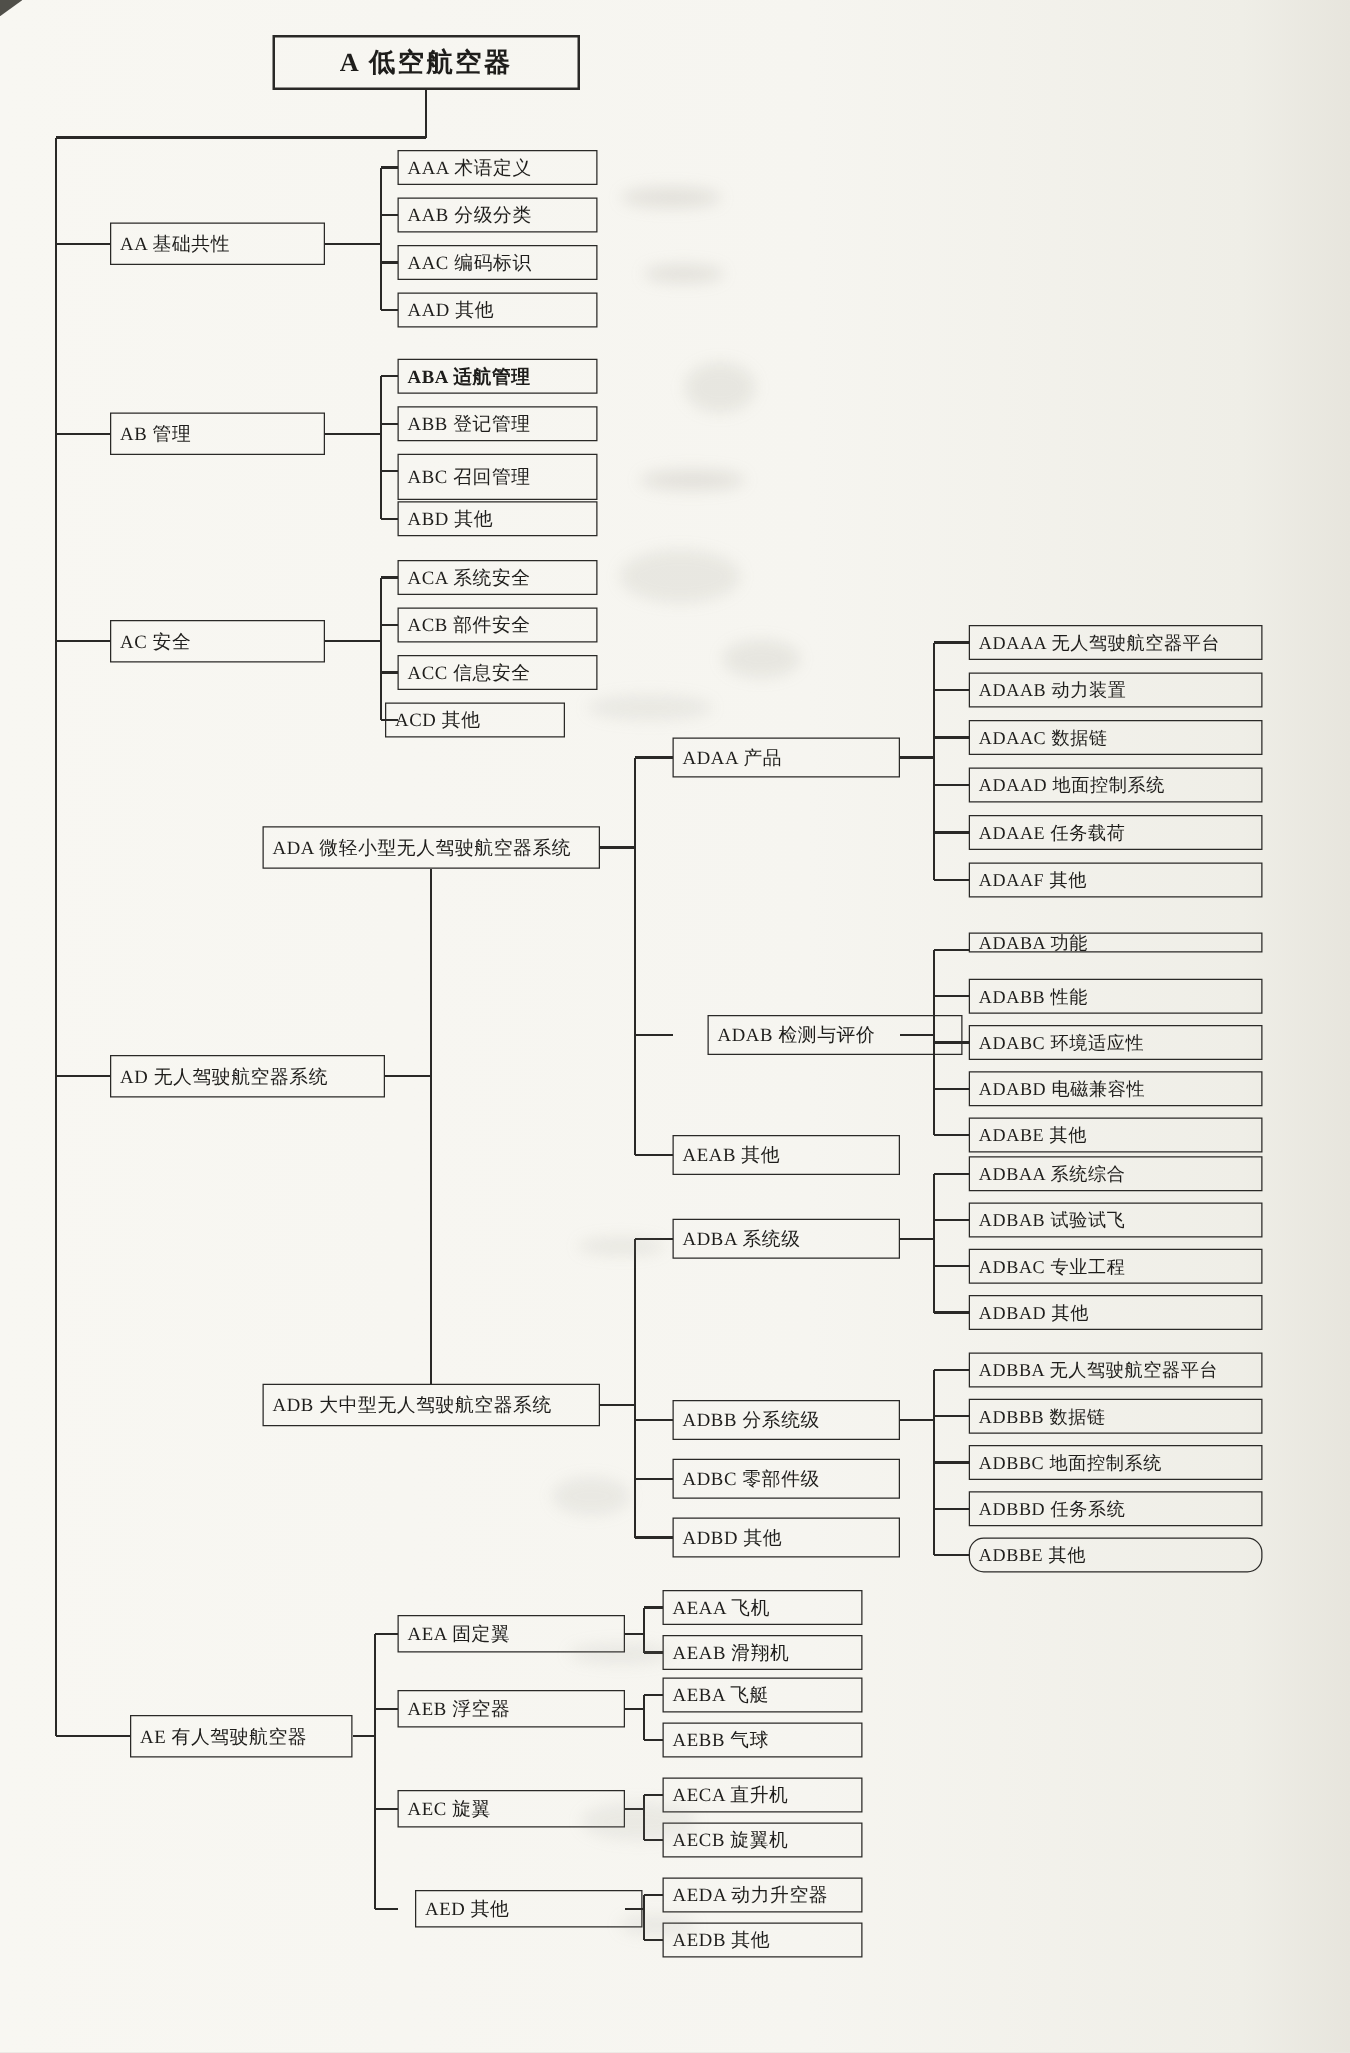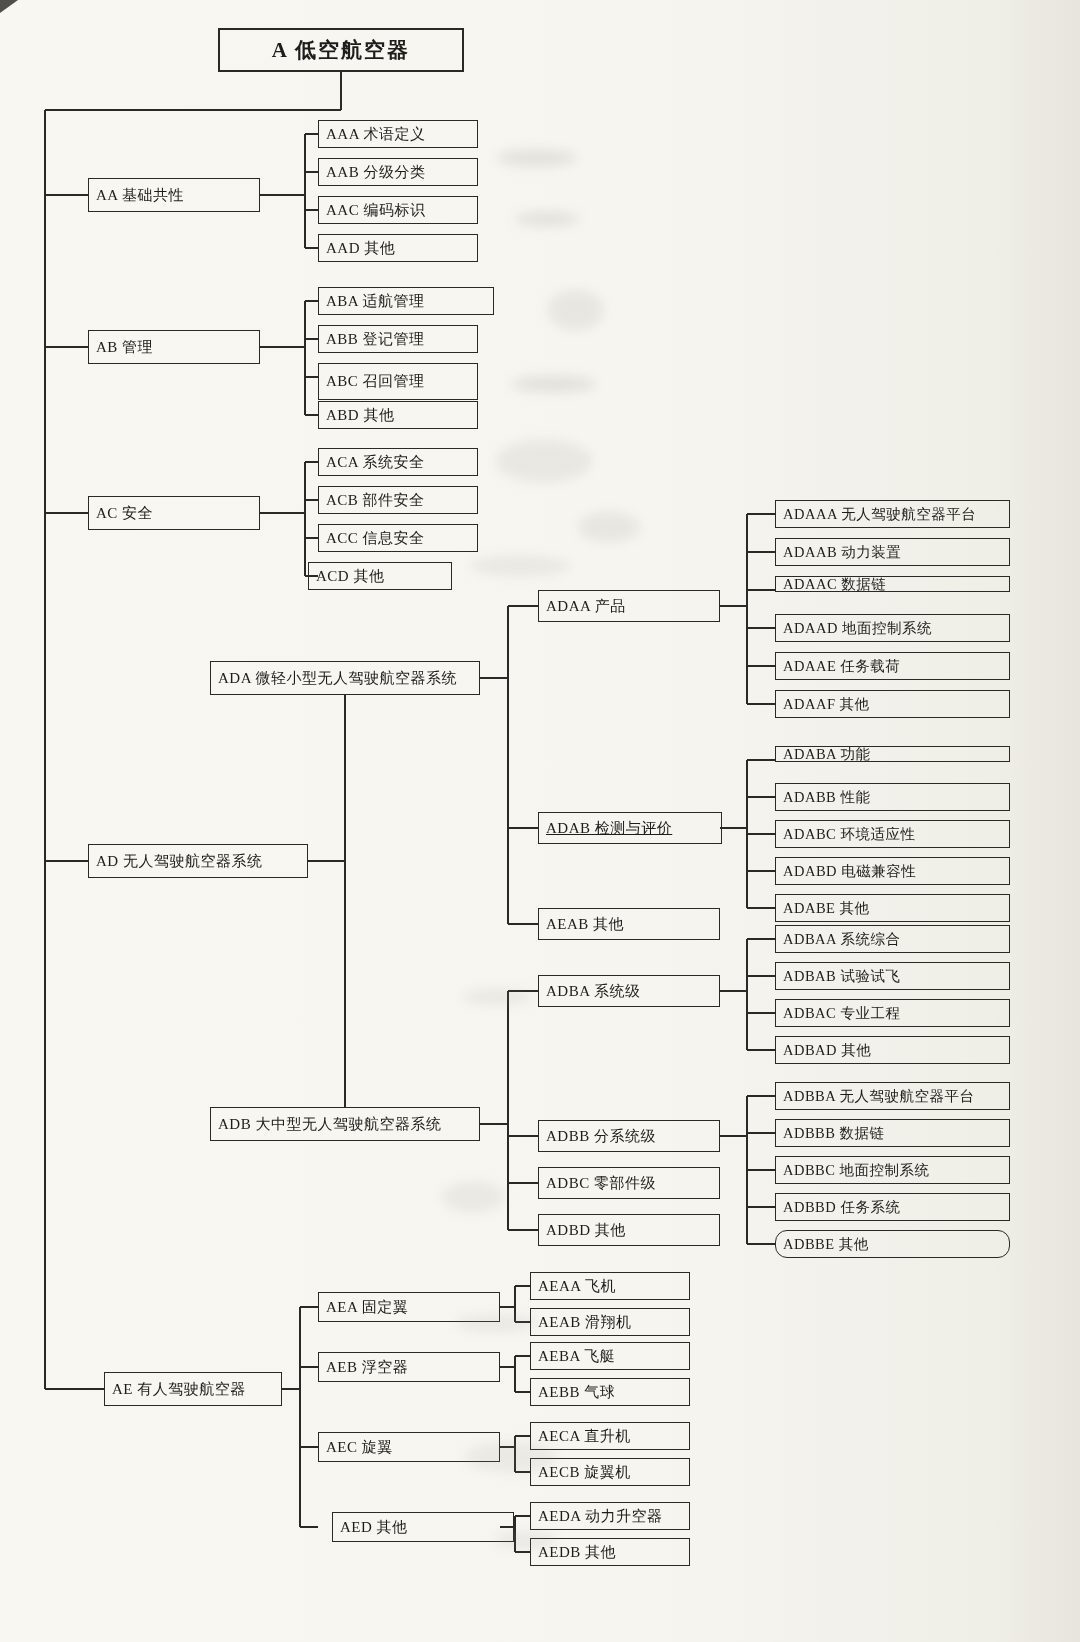--- a/index.html
+++ b/index.html
@@ -156,39 +156,39 @@
       <line x1="515" y1="1552" x2="530" y2="1552"></line>
     </svg>
   <div id="tree-canvas">
       <div class="node root" style="left: 218px; top: 28px; width: 246px; height: 44px;">A 低空航空器</div>
       <div class="node" style="left: 88px; top: 178px; width: 172px; height: 34px;">AA 基础共性</div>
       <div class="node" style="left: 318px; top: 120px; width: 160px; height: 28px;">AAA 术语定义</div>
       <div class="node" style="left: 318px; top: 158px; width: 160px; height: 28px;">AAB 分级分类</div>
       <div class="node" style="left: 318px; top: 196px; width: 160px; height: 28px;">AAC 编码标识</div>
       <div class="node" style="left: 318px; top: 234px; width: 160px; height: 28px;">AAD 其他</div>
       <div class="node" style="left: 88px; top: 330px; width: 172px; height: 34px;">AB 管理</div>
-      <div class="node" style="left: 318px; top: 287px; width: 176px; height: 28px;">ABA 适航管理</div>
+      <div class="node" style="left: 318px; top: 287px; width: 160px; height: 28px; font-weight: bold;">ABA 适航管理</div>
       <div class="node" style="left: 318px; top: 325px; width: 160px; height: 28px;">ABB 登记管理</div>
       <div class="node" style="left: 318px; top: 363px; width: 160px; height: 37px;">ABC 召回管理</div>
       <div class="node" style="left: 318px; top: 401px; width: 160px; height: 28px;">ABD 其他</div>
       <div class="node" style="left: 88px; top: 496px; width: 172px; height: 34px;">AC 安全</div>
       <div class="node" style="left: 318px; top: 448px; width: 160px; height: 28px;">ACA 系统安全</div>
       <div class="node" style="left: 318px; top: 486px; width: 160px; height: 28px;">ACB 部件安全</div>
       <div class="node" style="left: 318px; top: 524px; width: 160px; height: 28px;">ACC 信息安全</div>
       <div class="node" style="left: 308px; top: 562px; width: 144px; height: 28px;">ACD 其他</div>
       <div class="node" style="left: 88px; top: 844px; width: 220px; height: 34px;">AD 无人驾驶航空器系统</div>
       <div class="node" style="left: 210px; top: 661px; width: 270px; height: 34px;">ADA 微轻小型无人驾驶航空器系统</div>
       <div class="node" style="left: 538px; top: 590px; width: 182px; height: 32px;">ADAA 产品</div>
       <div class="node lvl5" style="left: 775px; top: 500px; width: 235px; height: 28px;">ADAAA 无人驾驶航空器平台</div>
       <div class="node lvl5" style="left: 775px; top: 538px; width: 235px; height: 28px;">ADAAB 动力装置</div>
-      <div class="node lvl5" style="left: 775px; top: 576px; width: 235px; height: 16px;">ADAAC 数据链</div>
+      <div class="node lvl5" style="left: 775px; top: 576px; width: 235px; height: 28px;">ADAAC 数据链</div>
       <div class="node lvl5" style="left: 775px; top: 614px; width: 235px; height: 28px;">ADAAD 地面控制系统</div>
       <div class="node lvl5" style="left: 775px; top: 652px; width: 235px; height: 28px;">ADAAE 任务载荷</div>
       <div class="node lvl5" style="left: 775px; top: 690px; width: 235px; height: 28px;">ADAAF 其他</div>
-      <div class="node" style="left: 538px; top: 812px; width: 184px; height: 32px; text-decoration: underline;">ADAB 检测与评价</div>
+      <div class="node" style="left: 566px; top: 812px; width: 204px; height: 32px;">ADAB 检测与评价</div>
       <div class="node lvl5" style="left: 775px; top: 746px; width: 235px; height: 16px;">ADABA 功能</div>
       <div class="node lvl5" style="left: 775px; top: 783px; width: 235px; height: 28px;">ADABB 性能</div>
       <div class="node lvl5" style="left: 775px; top: 820px; width: 235px; height: 28px;">ADABC 环境适应性</div>
       <div class="node lvl5" style="left: 775px; top: 857px; width: 235px; height: 28px;">ADABD 电磁兼容性</div>
       <div class="node lvl5" style="left: 775px; top: 894px; width: 235px; height: 28px;">ADABE 其他</div>
       <div class="node" style="left: 538px; top: 908px; width: 182px; height: 32px;">AEAB 其他</div>
       <div class="node" style="left: 210px; top: 1107px; width: 270px; height: 34px;">ADB 大中型无人驾驶航空器系统</div>
       <div class="node" style="left: 538px; top: 975px; width: 182px; height: 32px;">ADBA 系统级</div>
       <div class="node lvl5" style="left: 775px; top: 925px; width: 235px; height: 28px;">ADBAA 系统综合</div>
       <div class="node lvl5" style="left: 775px; top: 962px; width: 235px; height: 28px;">ADBAB 试验试飞</div>

